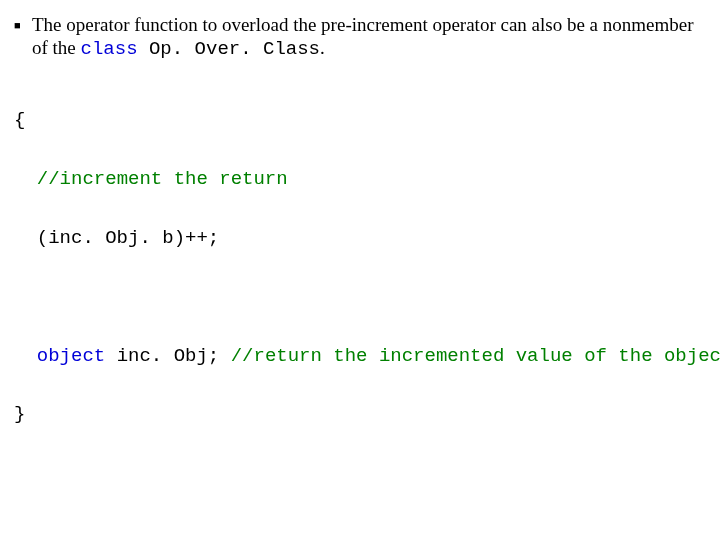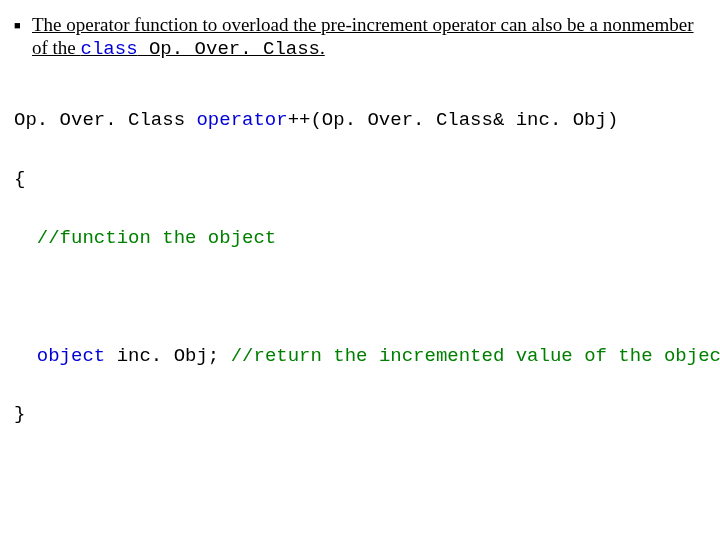--- a/index.html
+++ b/index.html
@@ -20,21 +20,20 @@
   }
   .bullet {
     width: 18px;
     flex-shrink: 0;
     font-family: Arial, sans-serif;
     font-size: 11px;
     line-height: 22px;
   }
   .bullet-text {
     flex: 1;
-    text-decoration: underline;
   }
   .mono {
     font-family: "Courier New", Courier, monospace;
   }
   .code-block {
     font-family: "Courier New", Courier, monospace;
     font-size: 19px;
     line-height: 1.55;
     white-space: pre;
   }
@@ -45,19 +44,19 @@
 <body>
 
 <div class="bullet-item">
   <div class="bullet">■</div>
   <div class="bullet-text">
     <span>The operator function to overload the pre-increment operator can also be a nonmember of the </span><span class="mono kw">class</span><span class="mono"> Op. Over. Class</span><span>.</span>
   </div>
 </div>
 
 <div class="code-block">
-<div><span>Op. Over. Class </span><span class="kw">operator</span><span>++(Op. Over. Class&amp; inc. Obj)</span></div>
 <div>{</div>
-<div><span>  </span><span class="cm">//function the object</span></div>
+<div><span>  </span><span class="cm">//increment the return</span></div>
+<div>  (inc. Obj. b)++;</div>
 <div> </div>
 <div><span>  </span><span class="kw">object </span><span>inc. Obj; </span><span class="cm">//return the incremented value of the object</span></div>
 <div>}</div>
 </div>
 
 </body></html>

